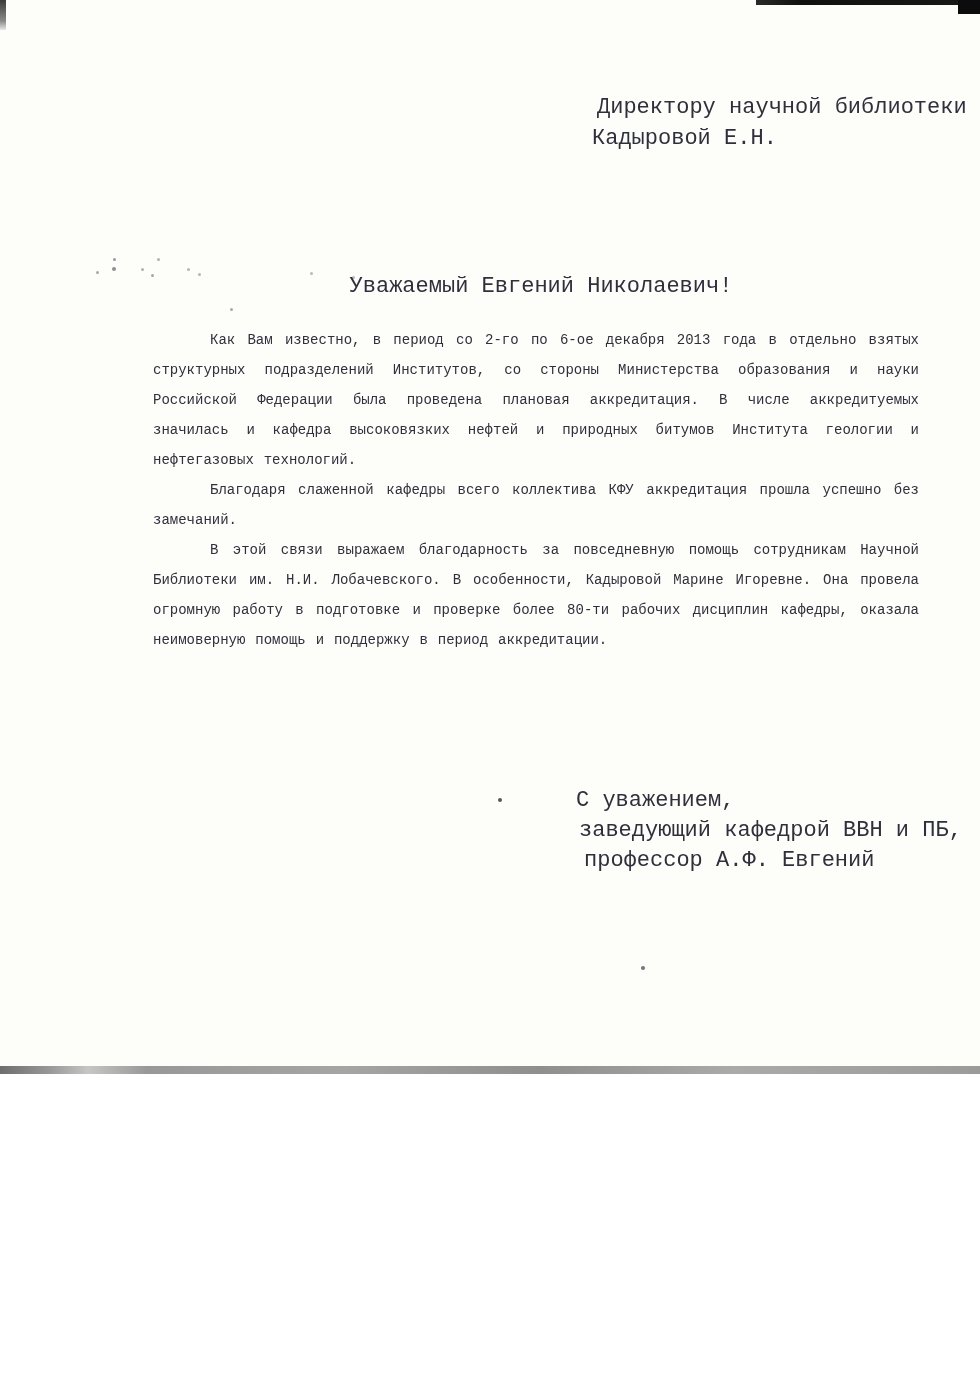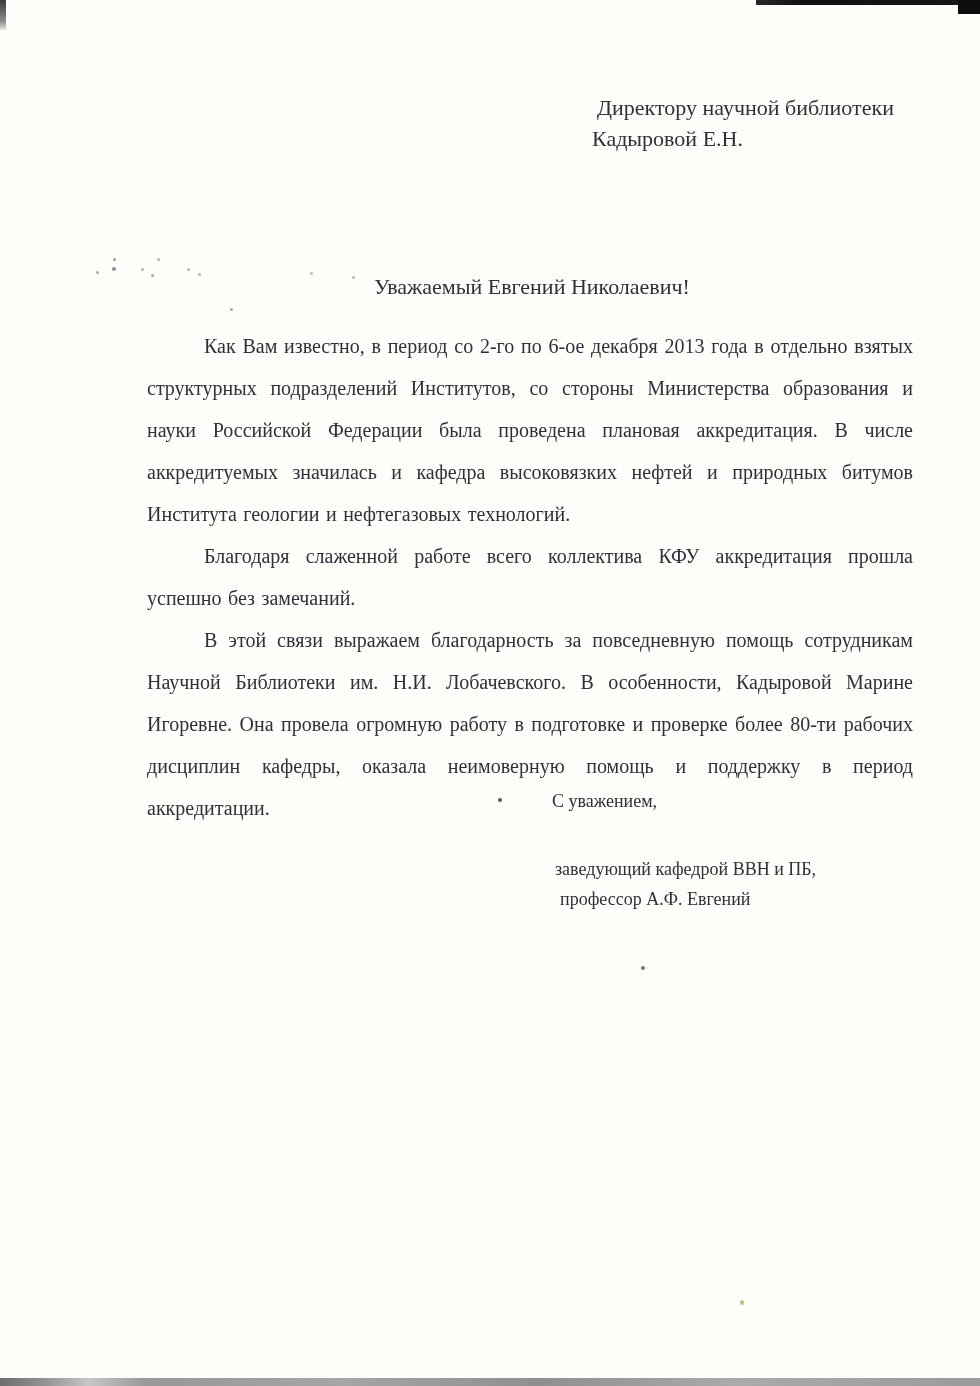--- a/index.html
+++ b/index.html
@@ -1,22 +1,22 @@
 <!DOCTYPE html>
 <html><head>
 <meta charset="utf-8">
 <style>
   * { margin: 0; padding: 0; box-sizing: border-box; }
   html, body { background: #ffffff; }
   .page {
     position: relative;
     width: 980px;
-    height: 1386px;
+    height: 1074px;
     background: #fdfdfa;
-    font-family: Liberation Serif, serif;
+    font-family: Liberation Mono, monospace;
     color: #30303c;
     overflow: hidden;
   }
   
   .edge-top-strip {
     position: absolute; top: 0; left: 756px; right: 0; height: 5px;
     background: linear-gradient(90deg, #2a2a2a 0%, #101010 20%, #181818 100%);
   }
   .edge-top-right-blob {
     position: absolute; top: 0; right: 0; width: 22px; height: 14px;
@@ -33,37 +33,37 @@
       #a5a5a3 35%, #8f8f8d 55%, #aaaaa8 75%, #9b9b99 100%);
   }
   
   .recipient {
     position: absolute; left: 588px; top: 92px;
     font-size: 22px; line-height: 31px; white-space: nowrap;
   }
   .recipient .r1 { padding-left: 9px; }
   .recipient .r3 { padding-left: 4px; }
   .salutation {
-    position: absolute; left: 149px; top: 272px; width: 766px;
+    position: absolute; left: 158px; top: 272px; width: 766px;
     text-align: center; font-size: 22px; line-height: 30px;
   }
   .body-block {
-    position: absolute; left: 147px; top: 325px; width: 766px;
-    font-size: 20px; line-height: 42px;
+    position: absolute; left: 153px; top: 325px; width: 766px;
+    font-size: 14px; line-height: 30px;
   }
   .body-block p {
     text-align: justify;
     text-indent: 57px;
     word-spacing: 1.5px;
   }
   .signature {
-    position: absolute; left: 552px; top: 786px;
-    font-size: 18px; line-height: 30px; white-space: nowrap;
+    position: absolute; left: 576px; top: 786px;
+    font-size: 22px; line-height: 30px; white-space: nowrap;
   }
-  .signature .sig2 { padding-left: 3px; margin-top: 38px; }
+  .signature .sig2 { padding-left: 3px; }
   .signature .sig3 { padding-left: 8px; }
   
   .speckle { position: absolute; border-radius: 50%; }
 </style>
 </head>
 <body>
 
 <div class="page">
 
   <div class="edge-top-strip"></div>
@@ -88,21 +88,21 @@
 
   <div class="recipient">
     <div class="r1">Директору научной библиотеки</div>
     <div class="r3">Кадыровой Е.Н.</div>
   </div>
 
   <div class="salutation">Уважаемый Евгений Николаевич!</div>
 
   <div class="body-block">
     <p>Как Вам известно, в период со 2-го по 6-ое декабря 2013 года в отдельно взятых структурных подразделений Институтов, со стороны Министерства образования и науки Российской Федерации была проведена плановая аккредитация. В числе аккредитуемых значилась и кафедра высоковязких нефтей и природных битумов Института геологии и нефтегазовых технологий.</p>
-    <p>Благодаря слаженной работе всего коллектива КФУ аккредитация прошла успешно без замечаний.</p>
+    <p>Благодаря слаженной кафедры всего коллектива КФУ аккредитация прошла успешно без замечаний.</p>
     <p>В этой связи выражаем благодарность за повседневную помощь сотрудникам Научной Библиотеки им. Н.И. Лобачевского. В особенности, Кадыровой Марине Игоревне. Она провела огромную работу в подготовке и проверке более 80-ти рабочих дисциплин кафедры, оказала неимоверную помощь и поддержку в период аккредитации.</p>
   </div>
 
   <div class="signature">
     <div class="sig1">С уважением,</div>
     <div class="sig2">заведующий кафедрой ВВН и ПБ,</div>
     <div class="sig3">профессор А.Ф. Евгений</div>
   </div>
 
 </div>

